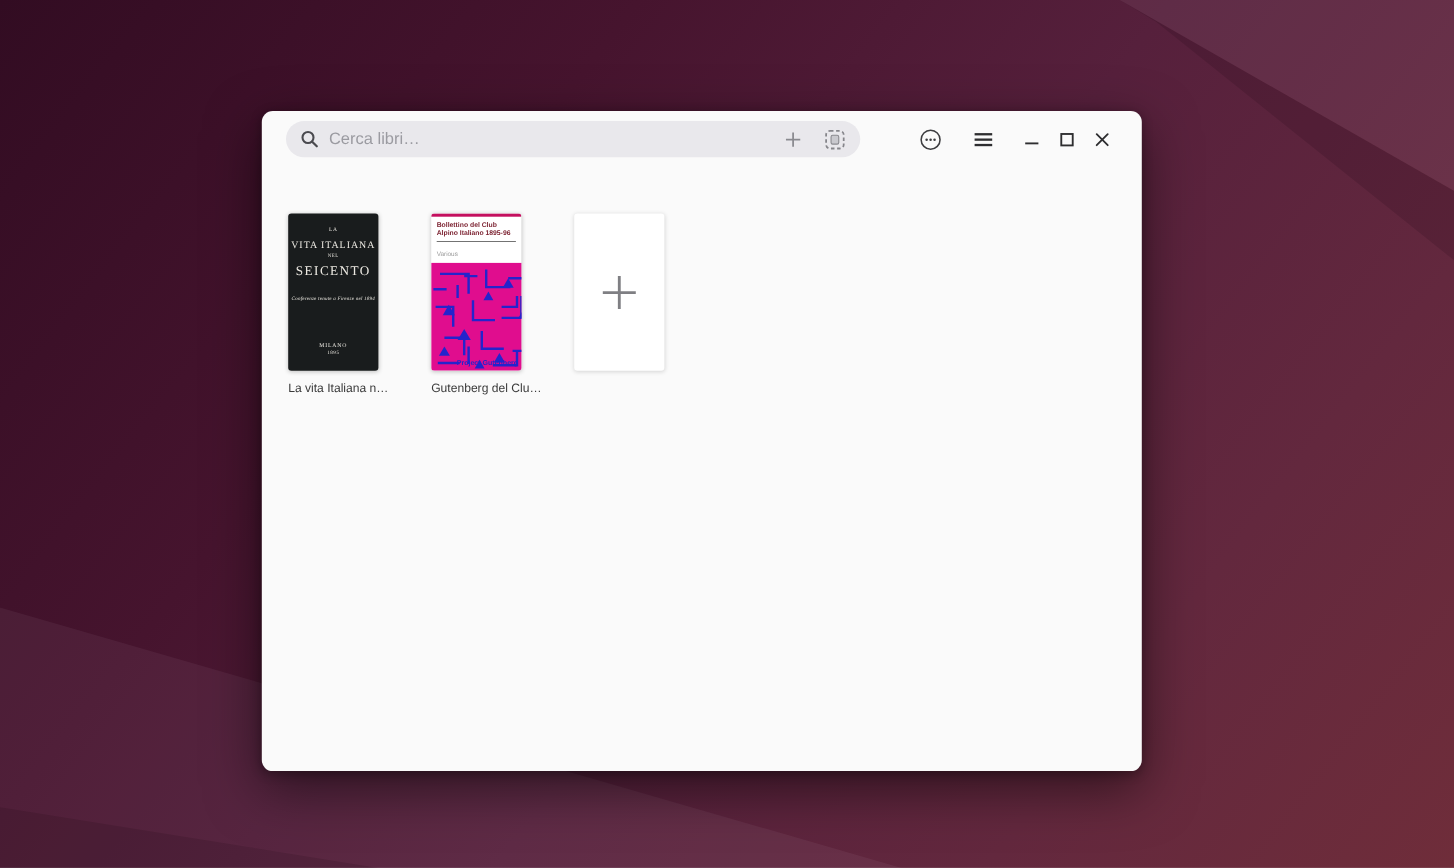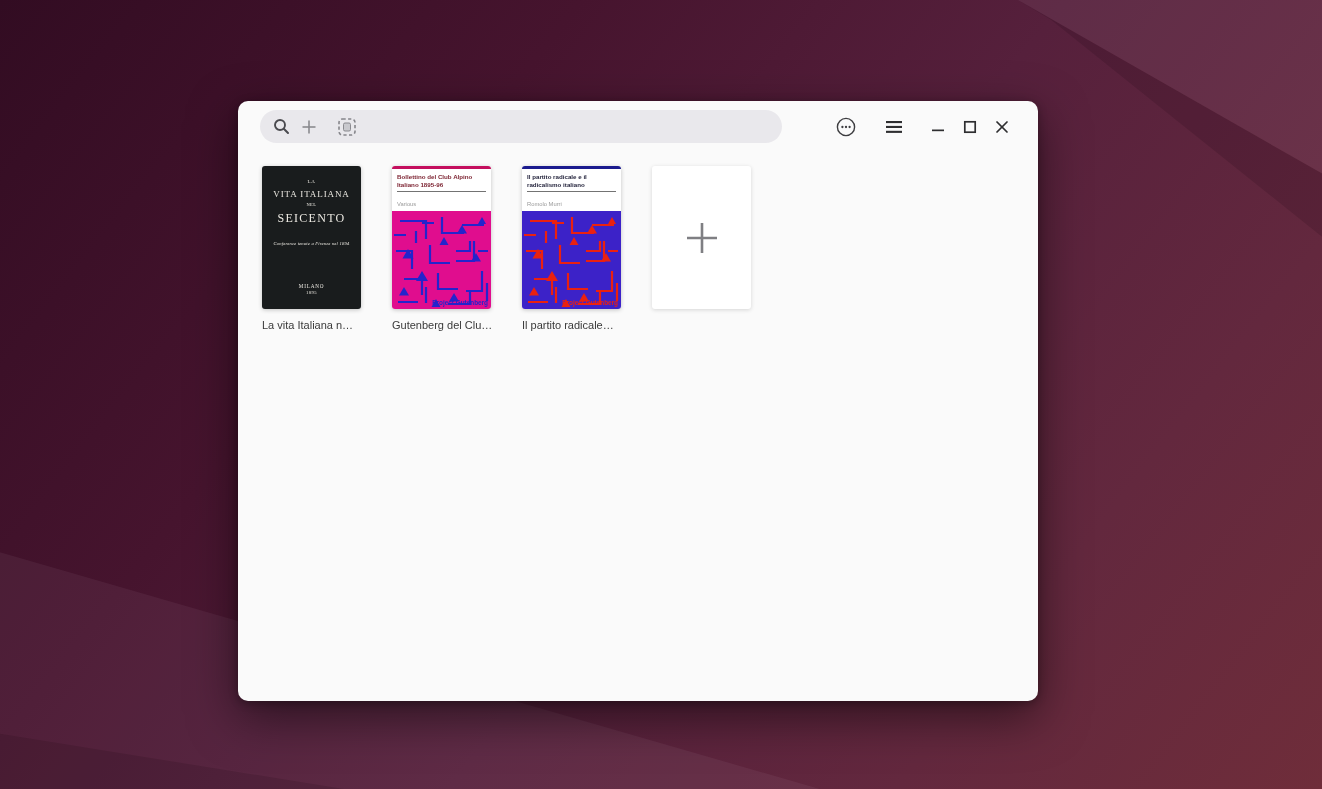--- a/index.html
+++ b/index.html
@@ -44,22 +44,23 @@
   .hdr-btn.menu-dots { left:595px; }
   .hdr-btn.hamburger { left:643px; }
   .hdr-btn.minimize  { left:687px; }
   .hdr-btn.maximize  { left:719px; }
   .hdr-btn.close     { left:751px; }
 
   
   .grid { position:absolute; left:24px; top:65px; display:flex; gap:31px; }
   .tile { width:99px; }
   .cover {
-    position:relative; width:99px; height:143px; border-radius:3px; overflow:hidden;
+    position:relative; width:82px; height:143px; border-radius:3px; overflow:hidden;
     box-shadow:0 1px 4px rgba(0,0,0,0.22);
+    margin-top:28px;
   }
   .caption {
     margin-top:10px; font-size:11px; color:#3a3a3a; white-space:nowrap; width:112px;
   }
 
   
   .cover.dark-classic { background:#191c1d; color:#ece9e2; text-align:center;
     font-family:"Liberation Serif",serif; }
   .dc-l1 { padding-top:13px; font-size:5px;  letter-spacing:0.6px; }
   .dc-l2 { margin-top:5px;  font-size:9px;   letter-spacing:0.9px; }
@@ -144,20 +145,21 @@
 
 <div class="window">
 
   <div class="searchbar">
     <span class="mag">
       <svg width="17" height="17" viewBox="0 0 17 17">
         <circle cx="7" cy="7" r="5" fill="none" stroke="#4a4a4f" stroke-width="1.9"></circle>
         <line x1="10.8" y1="10.8" x2="15" y2="15" stroke="#4a4a4f" stroke-width="2" stroke-linecap="round"></line>
       </svg>
     </span>
+    <input type="text" placeholder="Cerca libri…" style="">
     <span class="tail-btn">
       <svg width="18" height="18" viewBox="0 0 18 18">
         <line x1="9" y1="2.5" x2="9" y2="15.5" stroke="#8a8a8f" stroke-width="1.6"></line>
         <line x1="2.5" y1="9" x2="15.5" y2="9" stroke="#8a8a8f" stroke-width="1.6"></line>
       </svg>
     </span>
     <span class="tail-btn">
       <svg width="20" height="20" viewBox="0 0 20 20">
         <rect x="2" y="2" width="16" height="16" rx="3.5" fill="none" stroke="#85858a" stroke-width="1.6" stroke-dasharray="3.2 2.4"></rect>
         <rect x="6.5" y="6" width="7" height="8" rx="1.5" fill="#c9c9ce" stroke="#8a8a8f" stroke-width="1"></rect>
@@ -220,34 +222,20 @@
           <div class="pg-author">Various</div>
         </div>
         <svg class="pg-pattern" viewBox="0 0 99 98" preserveAspectRatio="none">
             <use href="#maze"></use>
           </svg>
         <div class="pg-publisher">Project Gutenberg</div>
       </div>
       <div class="caption">Gutenberg del Clu…</div>
     </div>
 
-    <div class="tile">
-      <div class="cover gutenberg gut-blue">
-        <div class="pg-head">
-          <div class="pg-title">Il partito radicale e il radicalismo italiano</div>
-          <div class="pg-rule"></div>
-          <div class="pg-author">Romolo Murri</div>
-        </div>
-        <svg class="pg-pattern" viewBox="0 0 99 98" preserveAspectRatio="none">
-            <use href="#maze"></use>
-          </svg>
-        <div class="pg-publisher">Project Gutenberg</div>
-      </div>
-      <div class="caption">Il partito radicale…</div>
-    </div>
 
     <div class="tile">
       <div class="cover add-tile">
         <svg width="36" height="36" viewBox="0 0 36 36">
           <line x1="18" y1="3" x2="18" y2="33" stroke="#7f7f83" stroke-width="2.6"></line>
           <line x1="3" y1="18" x2="33" y2="18" stroke="#7f7f83" stroke-width="2.6"></line>
         </svg>
       </div>
     </div>
 

